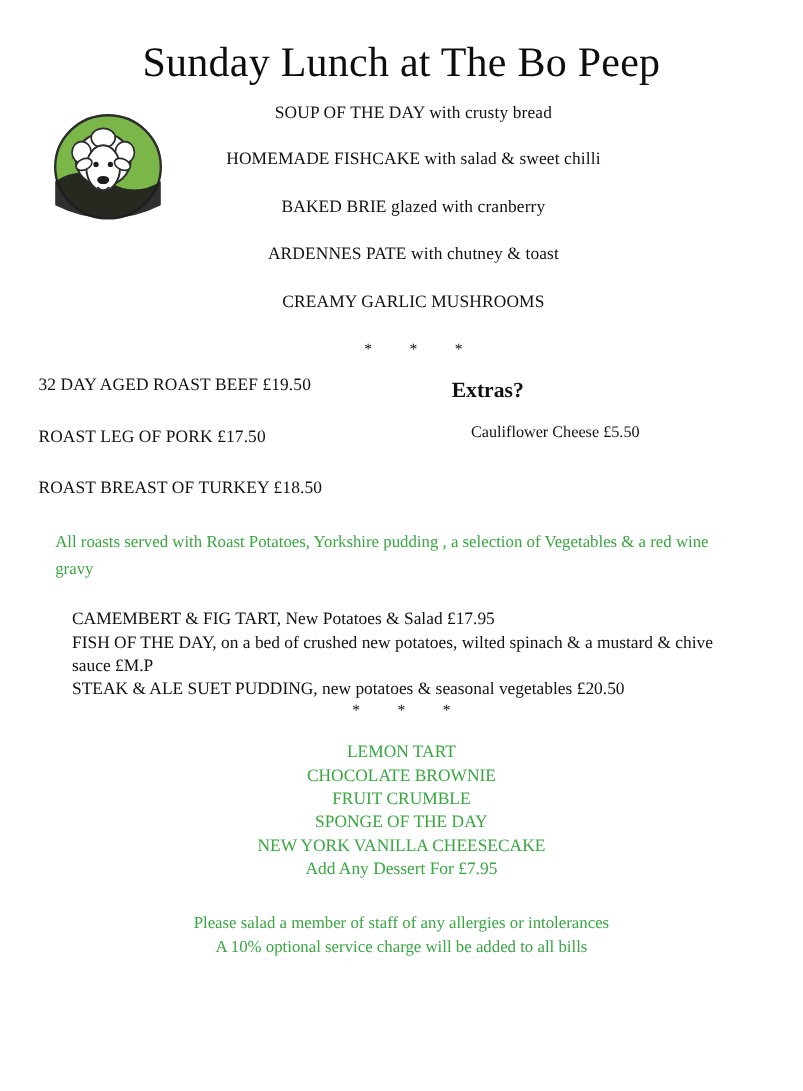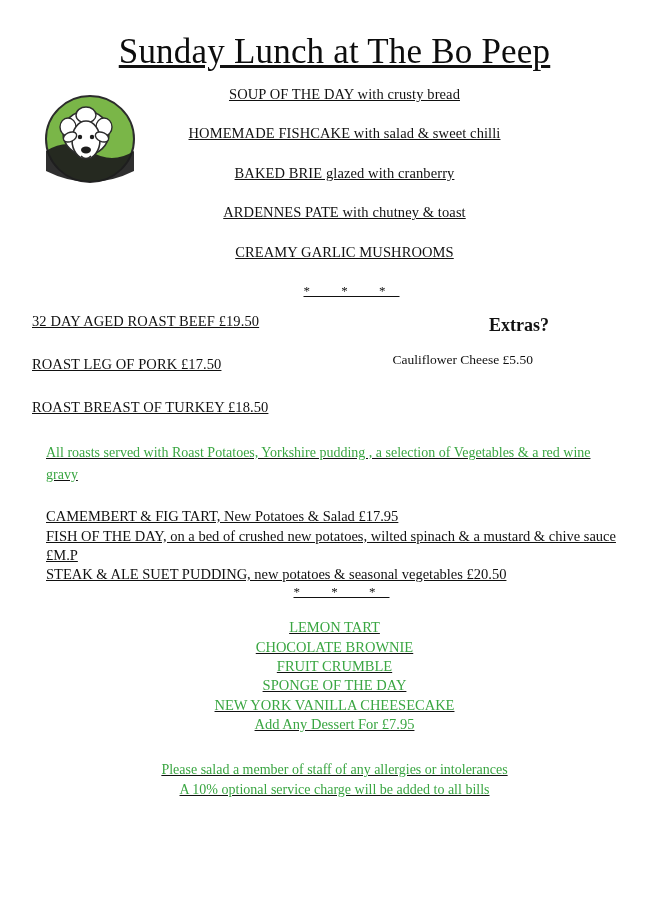--- a/index.html
+++ b/index.html
@@ -12,21 +12,20 @@
     height: 909px;
     position: relative;
     font-family: "Liberation Serif", serif;
     color: #111111;
     overflow: hidden;
   }
   .page {
     position: relative;
     width: 669px;
     height: 909px;
-    text-decoration: underline;
   }
   .title {
     text-align: center;
     font-size: 35px;
     font-weight: 400;
     letter-spacing: 0.2px;
     margin: 0;
     padding-top: 32px;
     color: #0d0d0d;
     font-family: "Liberation Serif", serif;
@@ -75,42 +74,42 @@
   .main-line {
     font-size: 14.5px;
     margin: 0 0 26px 0;
     color: #111111;
     letter-spacing: 0.1px;
   }
   .extras {
     position: absolute;
     right: 120px;
     top: 2px;
-    text-align: right;
+    text-align: left;
   }
   .extras-title {
     font-size: 18px;
     font-weight: bold;
     margin: 0 0 2px 0;
     color: #111111;
   }
   .extras-item {
     font-size: 13.5px;
     margin: 16px;
     color: #111111;
   }
   .roast-note {
     padding: 0 46px;
     margin-top: 6px;
     font-size: 14px;
     line-height: 1.55;
     color: #3aa642;
   }
   .specials {
-    padding: 0 46px;
+    padding: 0 60px;
     margin-top: 22px;
     font-size: 14.5px;
     line-height: 1.33;
     color: #111111;
   }
   .specials div { margin: 0; }
   .stars2 {
     text-align: center;
     font-size: 13px;
     letter-spacing: 14px;

